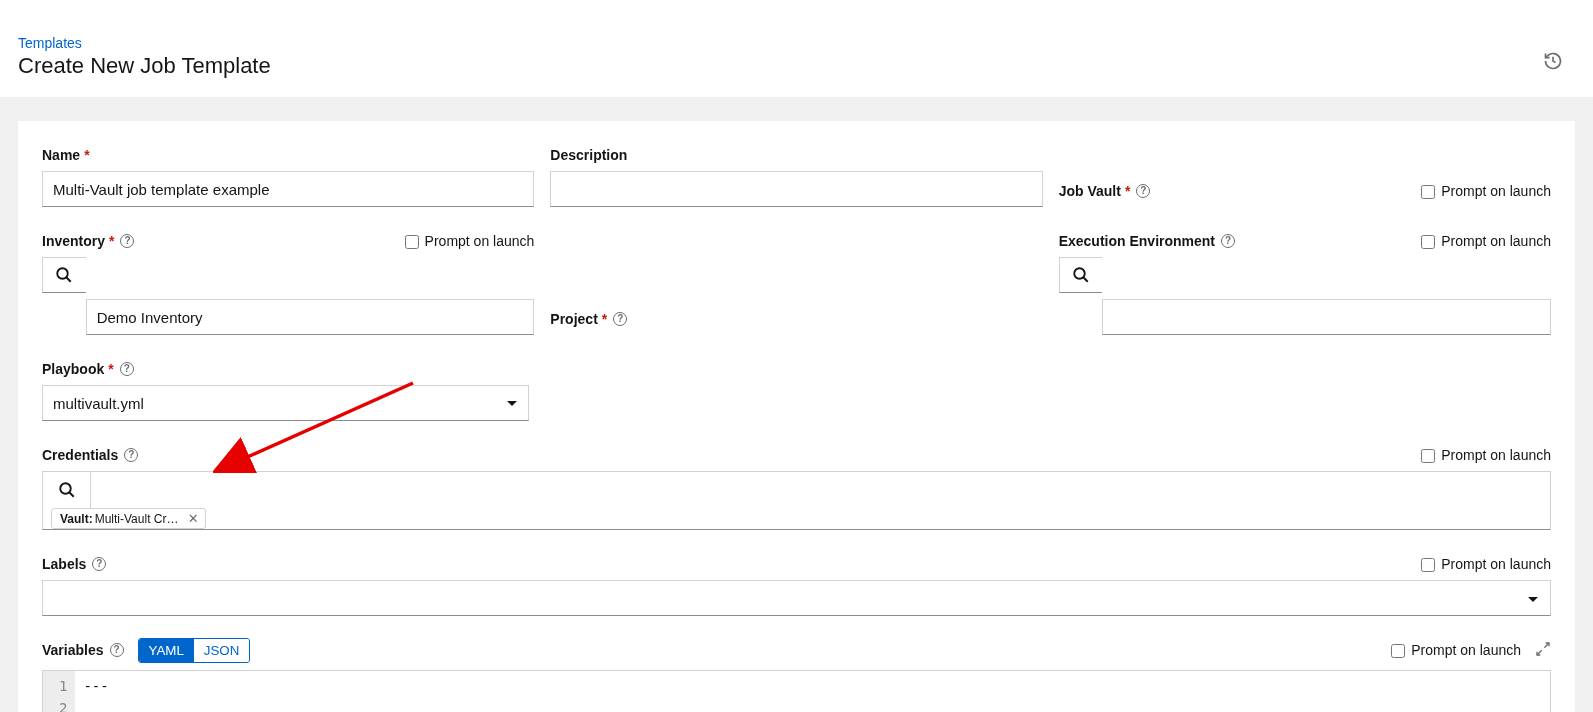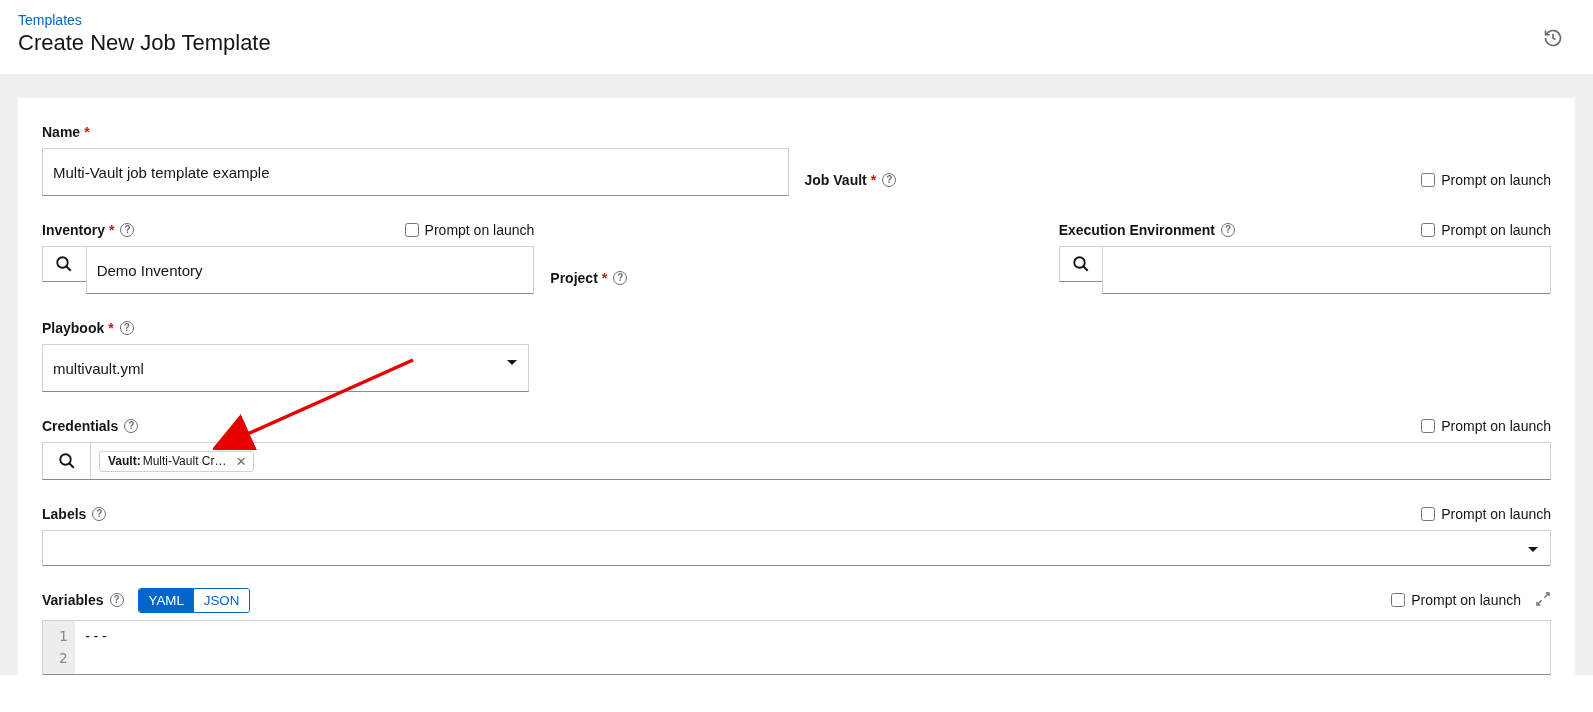--- a/index.html
+++ b/index.html
@@ -7,20 +7,21 @@
     font-family: "Helvetica Neue", Helvetica, Arial, sans-serif;
     background: #fff;
     color: #151515;
     font-size: 14px;
     width: 1593px;
   }
   .header-region {
     padding: 12px 2px 18px 18px;
     background: #fff;
     position: relative;
+    margin-top: 23px;
   }
   .breadcrumb-link {
     color: #0066cc;
     font-size: 14px;
     text-decoration: none;
     cursor: pointer;
   }
   .page-title {
     font-size: 22px;
     font-weight: 500;
@@ -76,28 +77,28 @@
     color: #6a6e73;
     width: 14px; height: 14px;
     align-items: center; justify-content: center;
     border: 1px solid #6a6e73;
     border-radius: 50%;
     font-size: 10px;
     line-height: 1;
   }
   .prompt-check {
     display: flex;
-    align-items: center;
+    align-items: flex-end;
     font-size: 14px;
     color: #151515;
   }
   .prompt-check input { margin-right: 6px; width:14px; height:14px; }
   .text-input, .select-input {
     width: 100%;
-    height: 48px;
+    height: 36px;
     border: 1px solid #d2d2d2;
     border-bottom: 1px solid #8a8d90;
     background: #fff;
     padding: 0 10px;
     font-size: 15px;
     color: #151515;
     outline: none;
   }
   .lookup-input {
     display: flex;
@@ -108,41 +109,42 @@
     height: 36px;
     border: 1px solid #d2d2d2;
     border-bottom: 1px solid #8a8d90;
     border-right: none;
     background: #fff;
     display: flex;
     align-items: center;
     justify-content: center;
     cursor: pointer;
   }
-  .lookup-input .text-input { border-left: 1px solid #d2d2d2; }
+  .lookup-input .text-input { border-left: 1px solid #d2d2d2; margin-top: 42px; }
   .search-svg { width: 18px; height: 18px; stroke:#151515; stroke-width:2.5; fill:none; }
   .select-wrap { position: relative; }
   .select-wrap::after {
     content: '';
     position: absolute;
     right: 12px;
     top: 16px;
     border-left: 5px solid transparent;
     border-right: 5px solid transparent;
     border-top: 5px solid #151515;
     pointer-events: none;
   }
 
   .chip-area {
     display: flex;
-    align-items: center;
+    align-items: flex-start;
     width: 100%;
     border: 1px solid #d2d2d2;
     border-bottom: 1px solid #8a8d90;
     min-height: 36px;
+    flex-direction: column;
   }
   .chip-area .lookup-btn { border: none; border-right: 1px solid #d2d2d2;}
   .chip {
     display: inline-flex;
     align-items: center;
     border: 1px solid #d2d2d2;
     background: #fff;
     border-radius: 3px;
     padding: 2px 4px 2px 8px;
     margin-left: 8px;
@@ -245,20 +247,26 @@
       <div class="form-group">
         <div class="label-row">
           <span class="field-label">
             <span>Name</span>
               <span class="req">*</span>
           </span>
         </div>
         <input class="text-input" value="Multi-Vault job template example" style="">
       </div>
 
+      <div class="form-group">
+        <div class="label-row">
+          <span class="field-label">Description</span>
+        </div>
+        <input class="text-input" value="" style="">
+      </div>
 
       <div class="form-group">
         <div class="label-row">
           <span class="field-label">
             <span>Job Vault</span>
               <span class="req">*</span>
             <span class="help-icon">?</span>
           </span>
           <label class="prompt-check">
             <input type="checkbox" style="">

